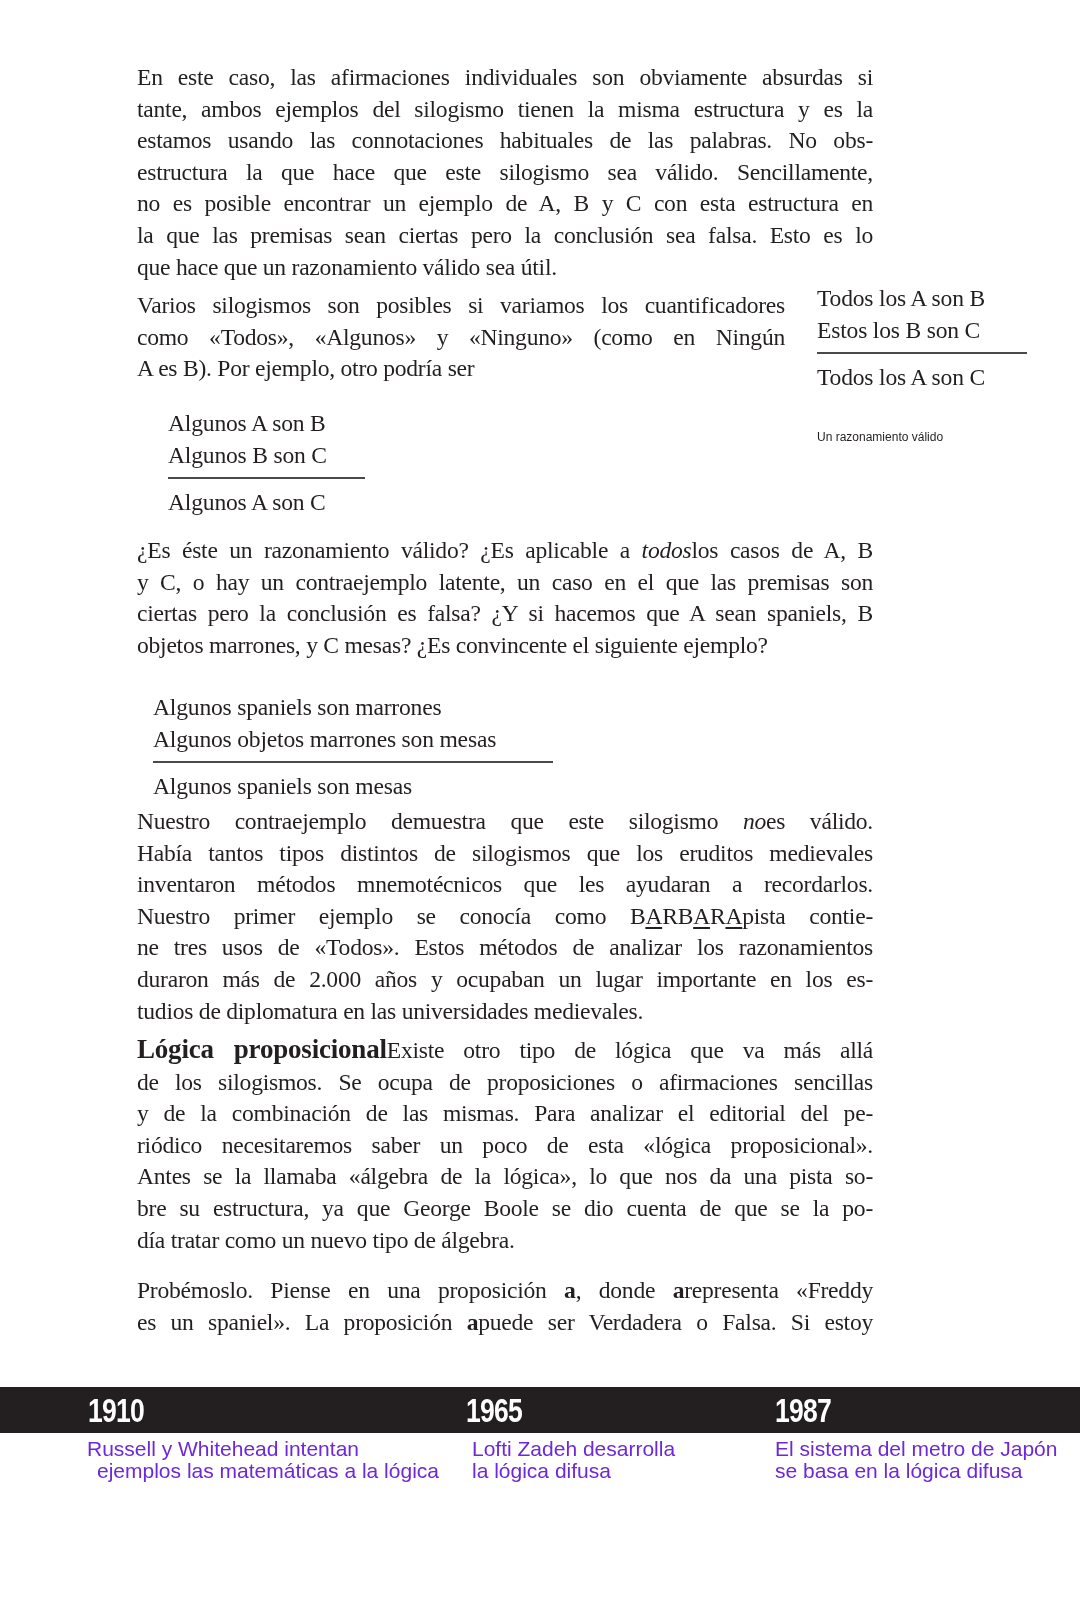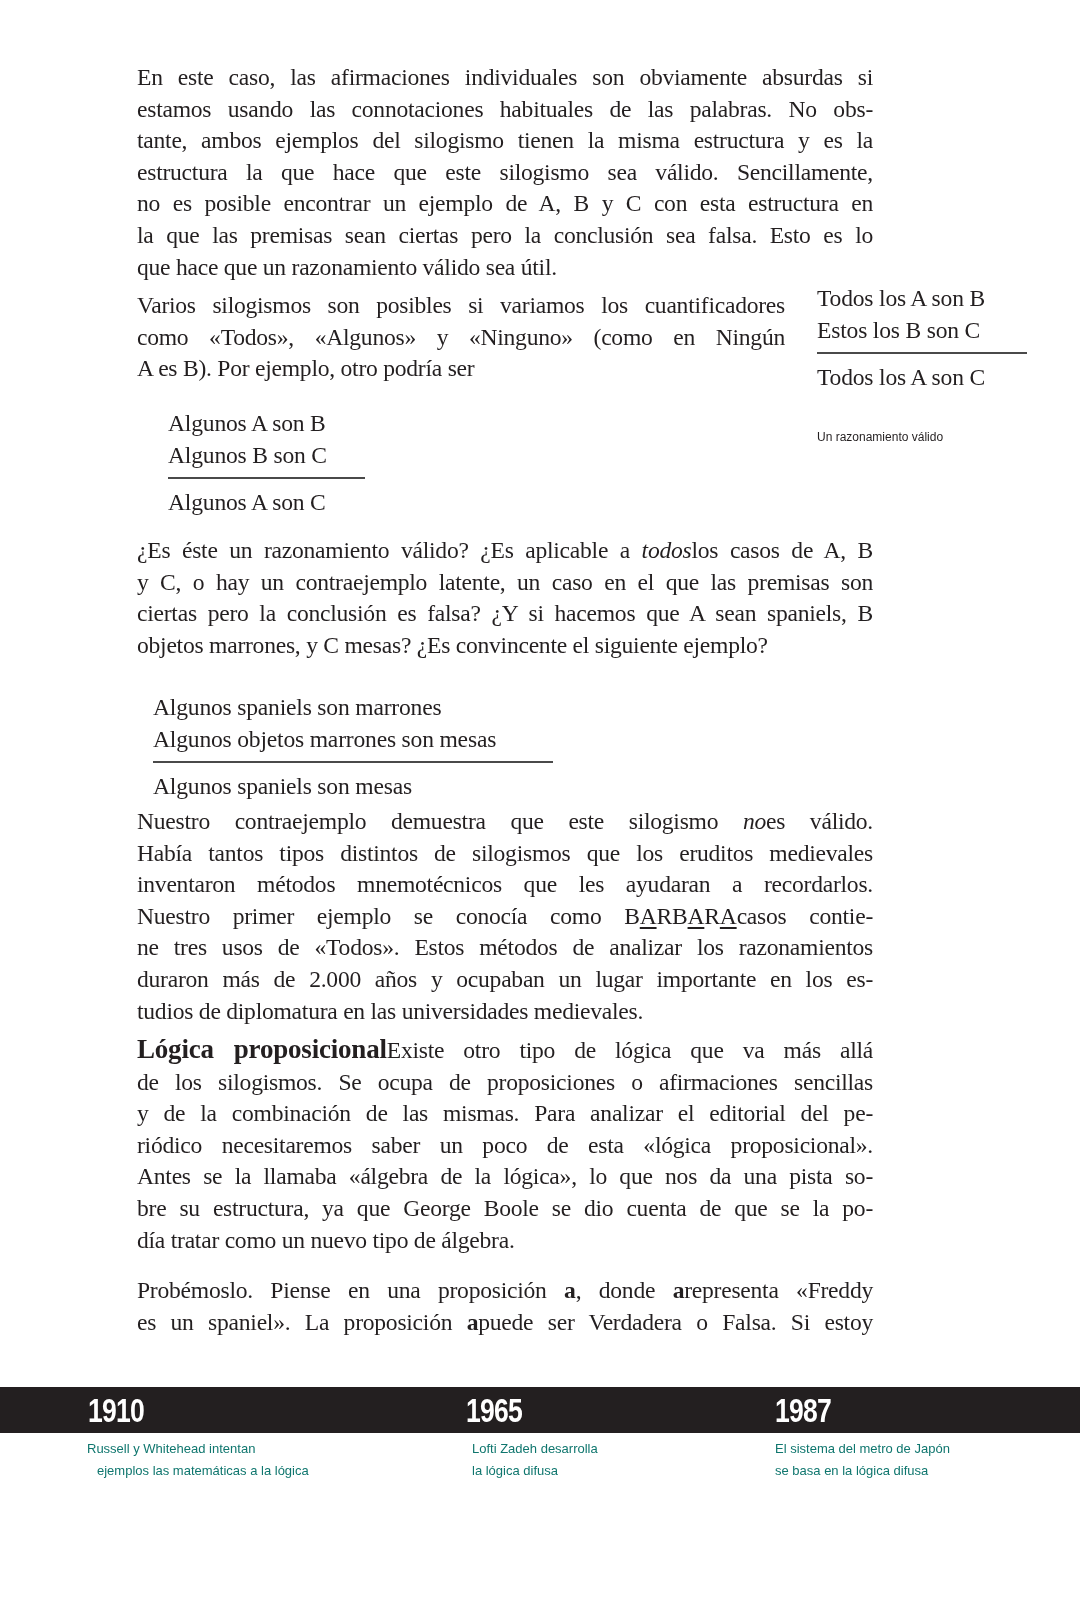--- a/index.html
+++ b/index.html
@@ -32,33 +32,33 @@
   .timeline-bar {
     position: absolute; left: 0; top: 1387px; width: 1080px; height: 46px; background: #231f20;
   }
   .year {
     position: absolute; top: 1389px; font-family: "Liberation Sans", "DejaVu Sans", sans-serif;
     font-weight: bold; color: #ffffff; font-size: 34px; line-height: 42px;
     transform: scaleX(0.78); transform-origin: left center; letter-spacing: -1px;
   }
   .event {
     position: absolute; top: 1438px; font-family: "Liberation Sans", "DejaVu Sans", sans-serif;
-    font-size: 13px; line-height: 22px; color: #0f766e; white-space: nowrap;
+    font-size: 21px; line-height: 22px; color: #6d28d9; white-space: nowrap;
   }
   .event .ln { display: block; }
 </style>
 </head>
 <body>
 
 <div class="page">
 
   <div class="p" style="top:62px;">
     <span class="ln">En este caso, las afirmaciones individuales son obviamente absurdas si</span>
+    <span class="ln">tante, ambos ejemplos del silogismo tienen la misma estructura y es la</span>
     <span class="ln">estamos usando las connotaciones habituales de las palabras. No obs-</span>
-    <span class="ln">tante, ambos ejemplos del silogismo tienen la misma estructura y es la</span>
     <span class="ln">estructura la que hace que este silogismo sea válido. Sencillamente,</span>
     <span class="ln">no es posible encontrar un ejemplo de A, B y C con esta estructura en</span>
     <span class="ln">la que las premisas sean ciertas pero la conclusión sea falsa. Esto es lo</span>
     <span class="ln last">que hace que un razonamiento válido sea útil.</span>
   </div>
 
   <div class="p" style="top:290px; width:648px;">
     <span class="ln">Varios silogismos son posibles si variamos los cuantificadores</span>
     <span class="ln">como «Todos», «Algunos» y «Ninguno» (como en Ningún</span>
     <span class="ln last">A es B). Por ejemplo, otro podría ser</span>
@@ -90,21 +90,21 @@
     <span class="line">Algunos spaniels son marrones</span>
     <span class="line">Algunos objetos marrones son mesas</span>
     <span class="rule"></span>
     <span class="line">Algunos spaniels son mesas</span>
   </div>
 
   <div class="p" style="top:806px;">
     <span class="ln"><span>Nuestro contraejemplo demuestra que este silogismo </span><em>no</em><span>es válido.</span></span>
     <span class="ln">Había tantos tipos distintos de silogismos que los eruditos medievales</span>
     <span class="ln">inventaron métodos mnemotécnicos que les ayudaran a recordarlos.</span>
-    <span class="ln"><span>Nuestro primer ejemplo se conocía como </span><span><span>B</span><span class="u">A</span><span>RB</span><span class="u">A</span><span>R</span><span class="u">A</span></span><span>casos contie-</span></span>
+    <span class="ln"><span>Nuestro primer ejemplo se conocía como </span><span><span>B</span><span class="u">A</span><span>RB</span><span class="u">A</span><span>R</span><span class="u">A</span></span><span>pista contie-</span></span>
     <span class="ln">ne tres usos de «Todos». Estos métodos de analizar los razonamientos</span>
     <span class="ln">duraron más de 2.000 años y ocupaban un lugar importante en los es-</span>
     <span class="ln last">tudios de diplomatura en las universidades medievales.</span>
   </div>
 
   <div class="p" style="top:1034px;">
     <span class="ln"><span class="heading">Lógica proposicional</span><span>Existe otro tipo de lógica que va más allá</span></span>
     <span class="ln">de los silogismos. Se ocupa de proposiciones o afirmaciones sencillas</span>
     <span class="ln">y de la combinación de las mismas. Para analizar el editorial del pe-</span>
     <span class="ln">riódico necesitaremos saber un poco de esta «lógica proposicional».</span>

